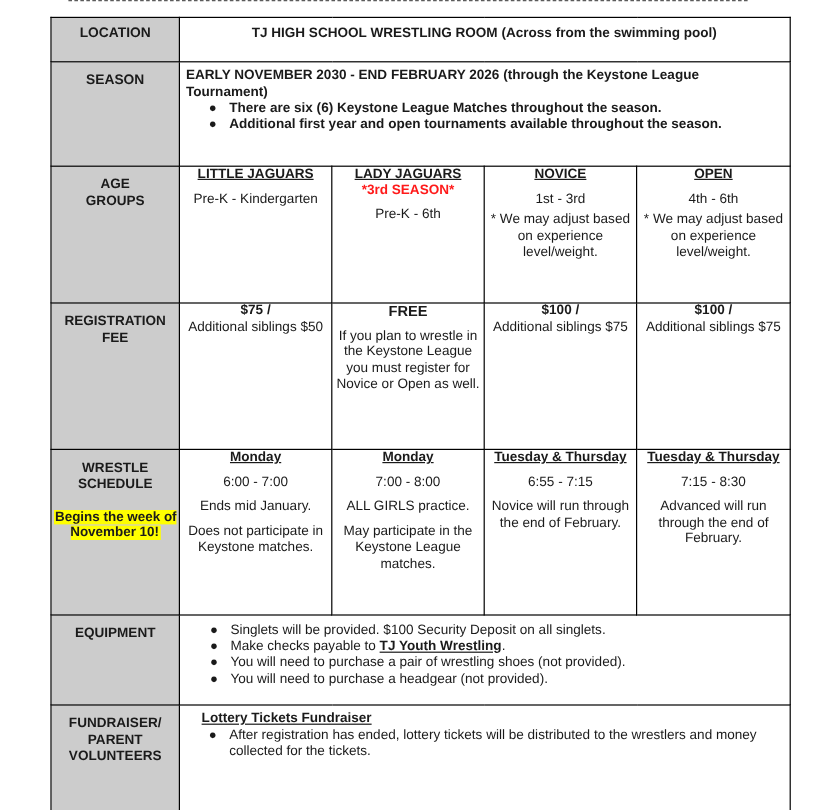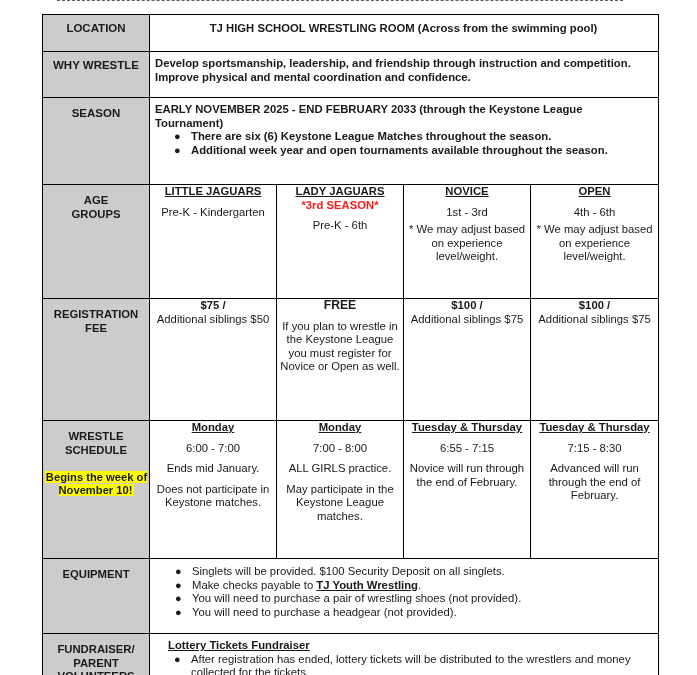--- a/index.html
+++ b/index.html
@@ -71,35 +71,28 @@
     <col style="width:127px">
     <col style="width:128px">
   </colgroup>
 
   <tbody>
       <tr class="row-location">
     <td class="lbl big"><span>LOCATION</span></td>
     <td class="wide" colspan="4">TJ HIGH SCHOOL WRESTLING ROOM (Across from the swimming pool)</td>
   </tr>
 
-  <tr class="row-why">
-    <td class="lbl big"><span>WHY WRESTLE</span></td>
-    <td class="wide" colspan="4">
-      <span class="blk">Develop sportsmanship, leadership, and friendship through instruction and competition.</span>
-      <span class="blk">Improve physical and mental coordination and confidence.</span>
-    </td>
-  </tr>
 
   <tr class="row-season">
     <td class="lbl big"><span>SEASON</span></td>
     <td class="wide" colspan="4">
-      <span class="blk">EARLY NOVEMBER 2025 - END FEBRUARY 2033 (through the Keystone League Tournament)</span>
+      <span class="blk">EARLY NOVEMBER 2030 - END FEBRUARY 2026 (through the Keystone League Tournament)</span>
       <ul class="bul">
         <li><span class="dot">●</span><span>There are six (6) Keystone League Matches throughout the season.</span></li>
-        <li><span class="dot">●</span><span>Additional week year and open tournaments available throughout the season.</span></li>
+        <li><span class="dot">●</span><span>Additional first year and open tournaments available throughout the season.</span></li>
       </ul>
     </td>
   </tr>
 
   <tr class="row-age">
     <td class="lbl cellpad">
       <span class="blk">AGE</span>
       <span class="blk">GROUPS</span>
     </td>
     <td class="sub">

